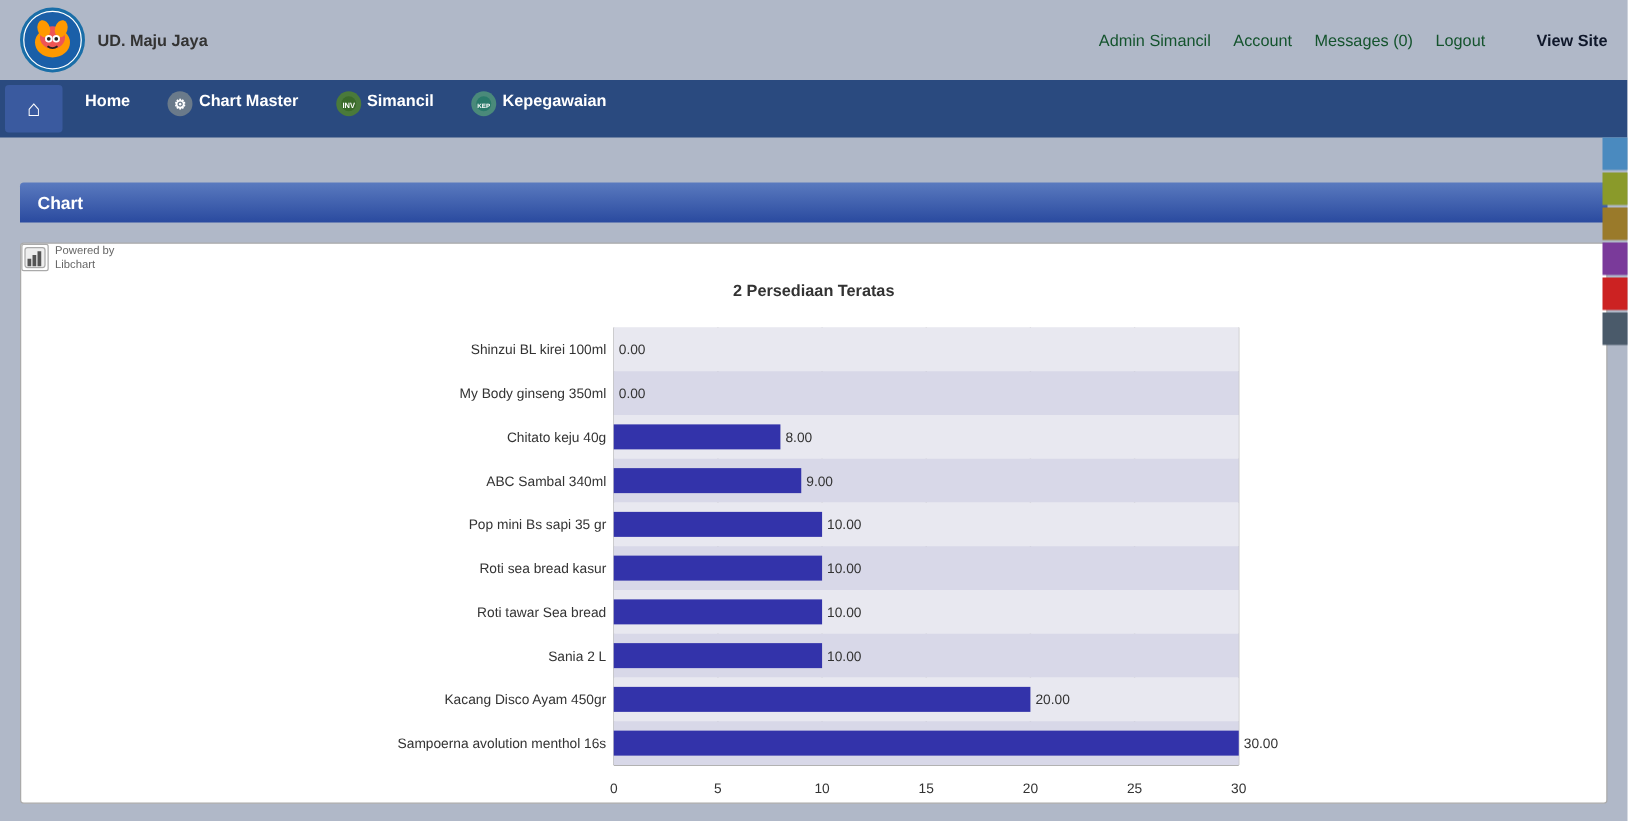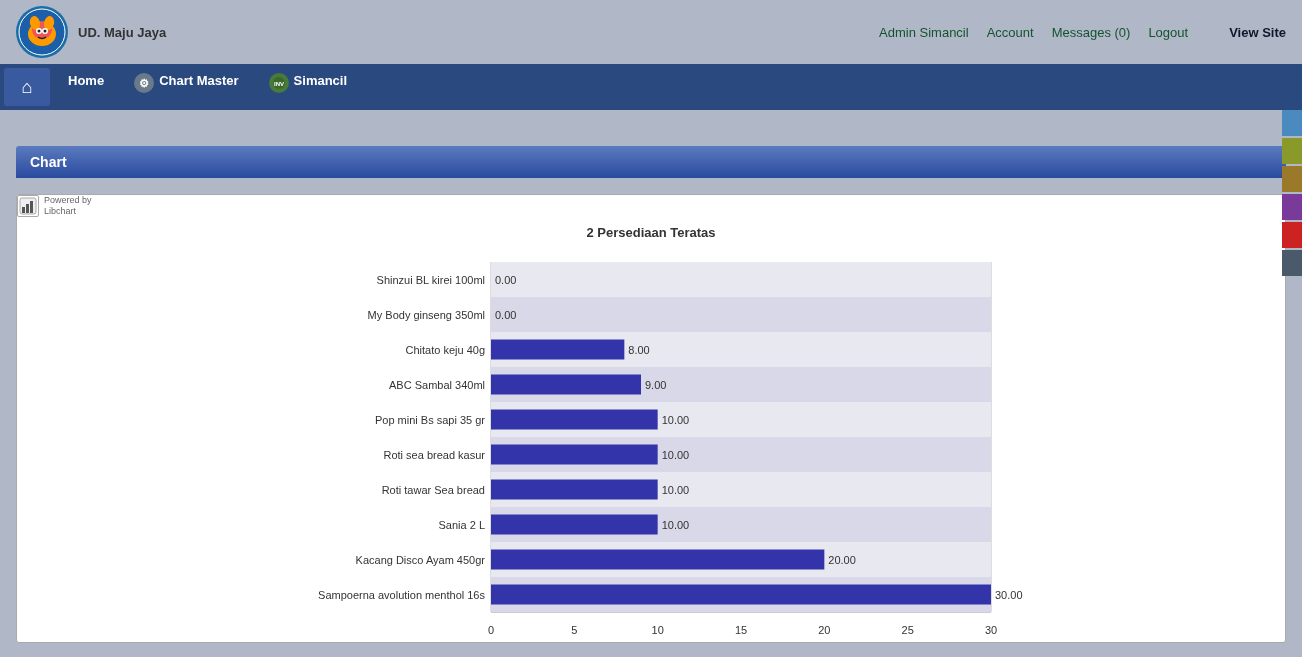--- a/index.html
+++ b/index.html
@@ -235,20 +235,29 @@
     <span>Chart Master</span>
   </div>
   <div class="nav-item">
     <span class="nav-icon nav-icon-inv">
       <svg width="14" height="14" viewBox="0 0 14 14">
           <circle cx="7" cy="7" r="6" fill="#3a6a2a"></circle>
           <text x="7" y="10" text-anchor="middle" font-size="6" fill="white">INV</text>
         </svg>
     </span>
     <span>Simancil</span>
+  </div>
+  <div class="nav-item">
+    <span class="nav-icon nav-icon-kep">
+      <svg width="14" height="14" viewBox="0 0 14 14">
+          <circle cx="7" cy="7" r="6" fill="#2a7a6a"></circle>
+          <text x="7" y="10" text-anchor="middle" font-size="5" fill="white">KEP</text>
+        </svg>
+    </span>
+    <span>Kepegawaian</span>
   </div>
 </div>
 
 <div class="sidebar-swatches">
   <div class="swatch" style="background:#4a8abf;"></div>
   <div class="swatch" style="background:#8a9a2a;"></div>
   <div class="swatch" style="background:#9a7a2a;"></div>
   <div class="swatch" style="background:#7a3a9a;"></div>
   <div class="swatch" style="background:#cc2222;"></div>
   <div class="swatch" style="background:#4a5a6a;"></div>

